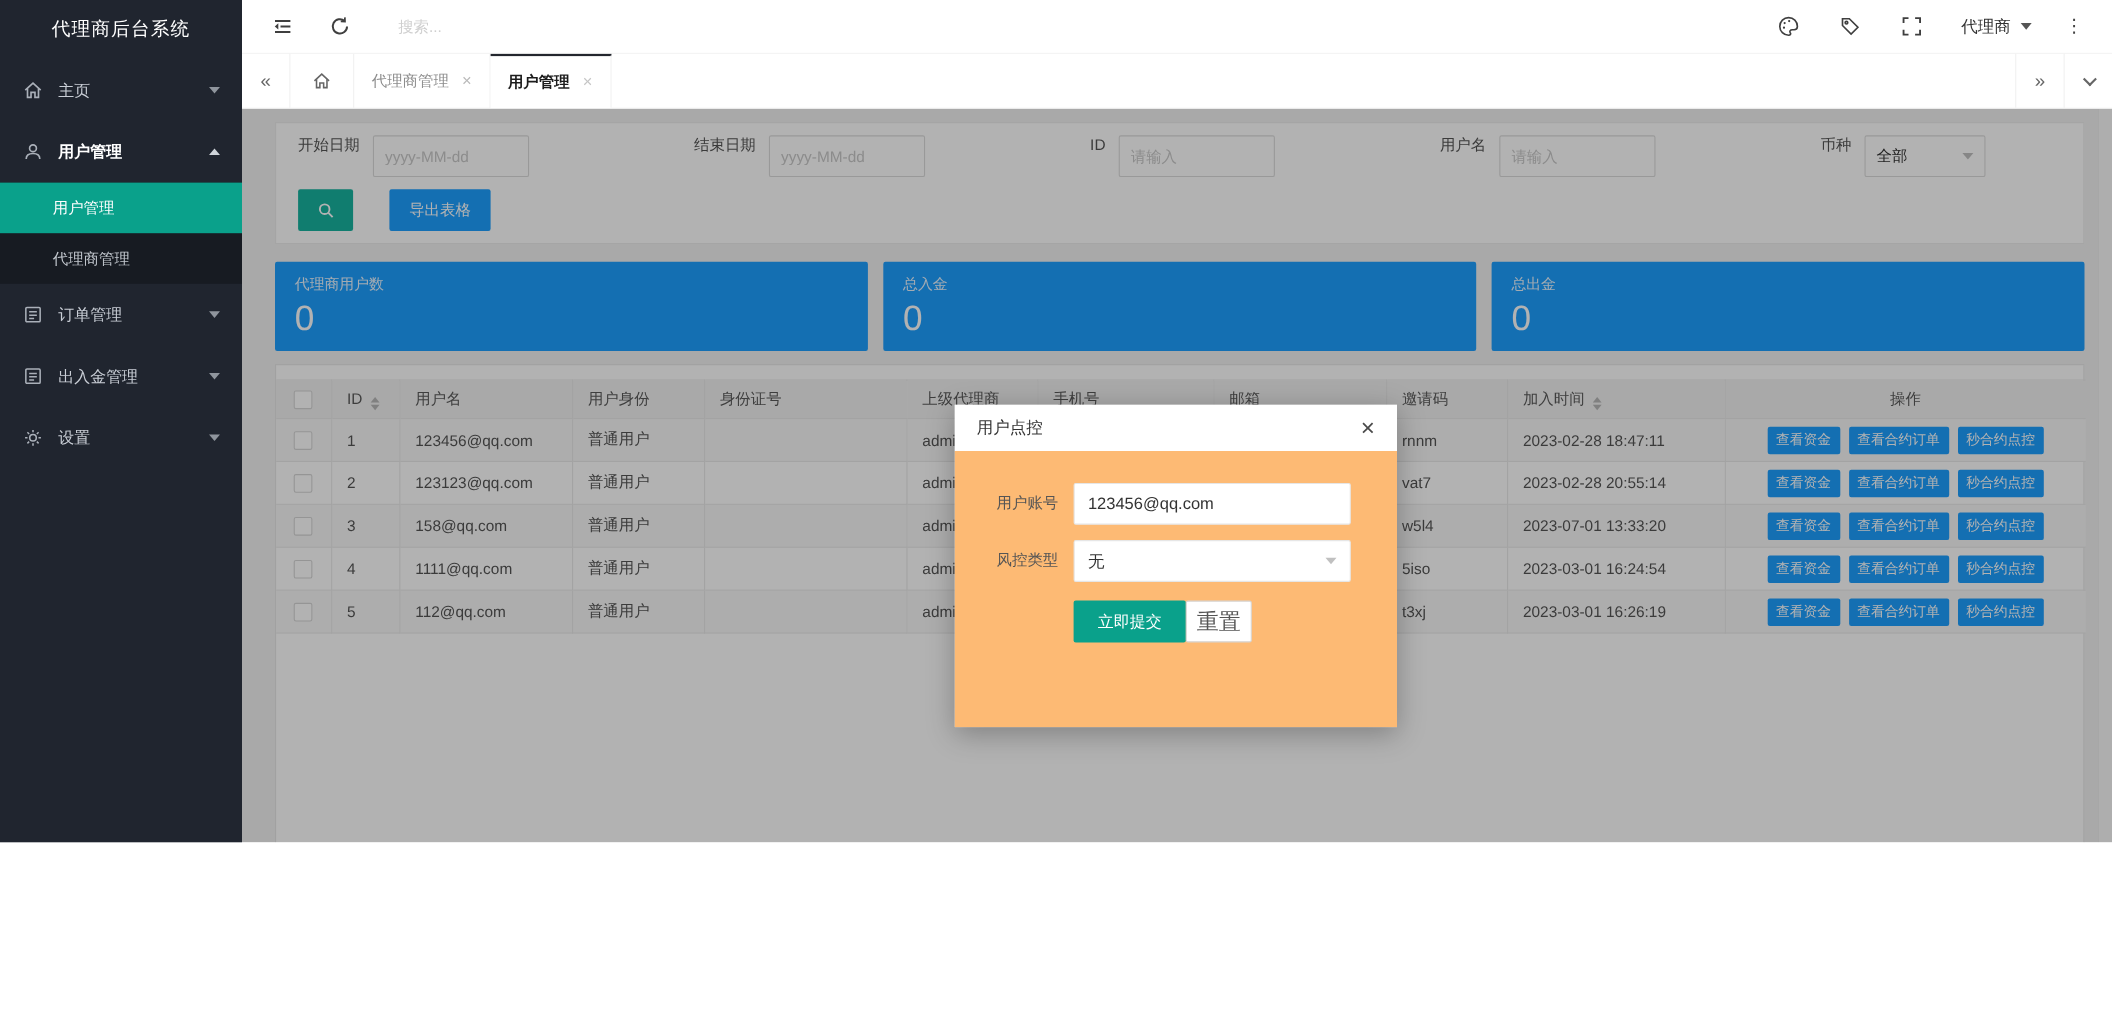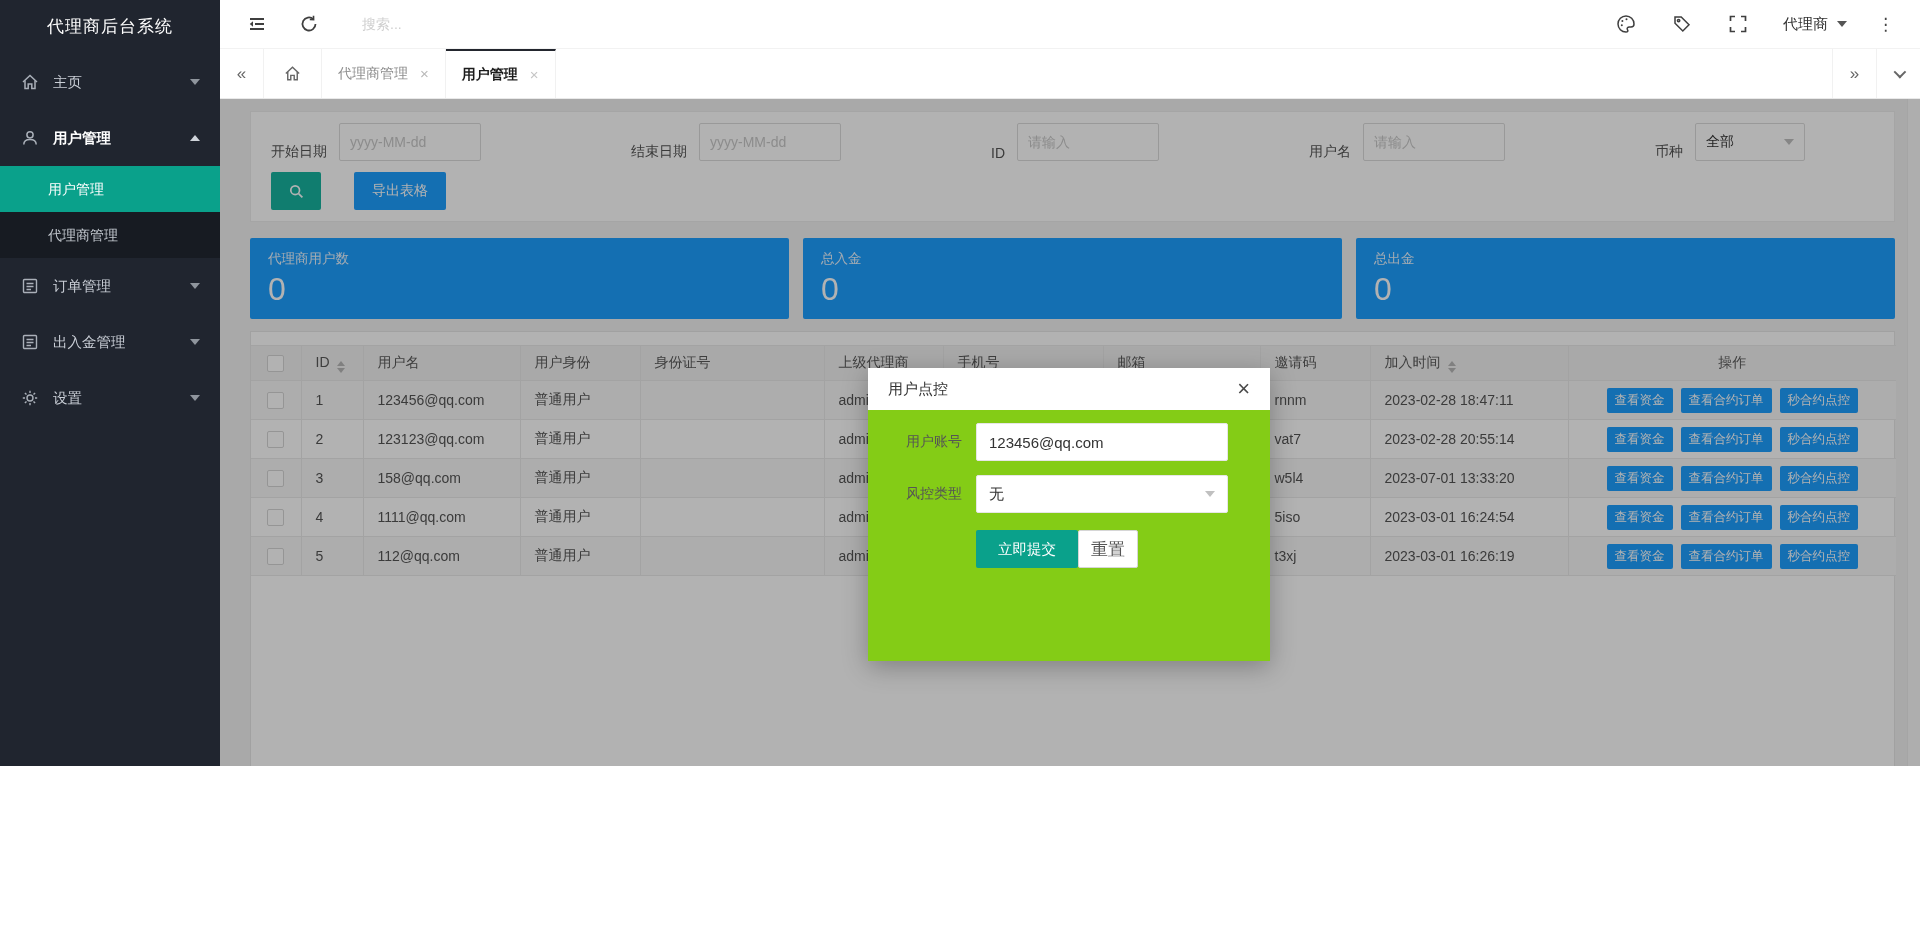--- a/index.html
+++ b/index.html
@@ -43,21 +43,21 @@
   .tab-right{margin-left:auto;display:flex}
   .tab-right .tcell{border-right:none;border-left:1px solid #f1f1f1}
   .chev{display:inline-block;width:9px;height:9px;border-right:2px solid #666;border-bottom:2px solid #666;transform:rotate(45deg) translateY(-2px)}
 
   
   .content{position:absolute;left:220px;top:99px;right:0;bottom:0;background:#f3f3f3;overflow:hidden}
   .scroll-track{position:absolute;right:0;top:0;bottom:0;width:13px;background:#fafafa;border-left:1px solid #ededed}
 
   .filter-card{position:absolute;left:30px;top:12px;width:1645px;height:111px;background:#fff;border:1px solid #ececec;padding:11px 20px}
   .f-row{display:flex;align-items:center}
-  .f-group{display:flex;align-items:flex-end;margin-right:150px}
+  .f-group{display:flex;align-items:flex-start;margin-right:150px}
   .f-group:last-child{margin-right:0}
   .f-label{font-size:14px;color:#555;margin-right:12px;white-space:nowrap}
   .f-input{width:142px;height:38px;border:1px solid #dcdcdc;background:#fff;padding:0 10px;font-size:14px;color:#333;border-radius:2px;outline:none}
   .f-input::placeholder{color:#c9c9c9}
   .f-select{width:110px;height:38px;border:1px solid #dcdcdc;background:#fff;border-radius:2px;display:flex;align-items:center;justify-content:space-between;padding:0 10px;font-size:14px;color:#333;cursor:pointer}
   .sel-caret{width:0;height:0;border-left:5px solid transparent;border-right:5px solid transparent;border-top:6px solid #c0c0c0}
   .f-actions{margin-top:11px;display:flex}
   .btn-search{width:50px;height:38px;background:#17b3a0;border:none;border-radius:2px;display:flex;align-items:center;justify-content:center;margin-right:33px;cursor:pointer}
   .btn-export{height:38px;padding:0 18px;background:#1E9FFF;color:#fff;font-size:14px;border:none;border-radius:2px;cursor:pointer}
 
@@ -91,28 +91,28 @@
   .pg-confirm{height:30px;padding:0 10px;border:1px solid #e2e2e2;background:#fff;font-size:14px;color:#333;border-radius:2px;cursor:pointer}
   .pg-size{height:28px;border:1px solid #e2e2e2;display:flex;align-items:center;padding:4px 9px;gap:9px;background:#fff;cursor:pointer;color:#333}
   .pg-size .sel-caret{border-top-color:#444;border-left-width:4px;border-right-width:4px;border-top-width:5px}
 
   .mask{position:absolute;inset:0;background:rgba(0,0,0,.30);z-index:40}
 
   
   .modal{position:absolute;left:868px;top:368px;width:402px;height:293px;background:#fff;z-index:60;box-shadow:0 6px 24px rgba(0,0,0,.28)}
   .modal-h{height:42px;display:flex;align-items:center;padding:0 20px;font-size:15px;color:#333;background:#fff}
   .modal-x{margin-left:auto;font-size:22px;color:#4a4a4a;line-height:1;cursor:pointer}
-  .modal-b{position:absolute;top:42px;left:0;right:0;bottom:0;background:#84cc16;padding-top:13px}
+  .modal-b{position:absolute;top:42px;left:0;right:0;bottom:0;background:#fdba74;padding-top:29px}
   .m-row{display:flex;align-items:center;margin-bottom:14px}
   .m-label{width:108px;text-align:right;padding-right:14px;font-size:14px;color:#555;flex-shrink:0}
   .m-input{width:252px;height:38px;border:1px solid #e6e6e6;background:#fff;padding:0 12px;font-size:15px;color:#333;border-radius:2px;outline:none}
   .m-select{width:252px;height:38px;border:1px solid #e6e6e6;background:#fff;border-radius:2px;display:flex;align-items:center;justify-content:space-between;padding:0 12px;font-size:15px;color:#333;cursor:pointer}
   .m-btns{margin-left:108px;display:flex;margin-top:17px}
   .btn-submit{width:102px;height:38px;background:#0aa18b;color:#fff;font-size:14.5px;border:none;border-radius:2px;cursor:pointer}
-  .btn-reset{width:60px;height:38px;background:#fff;border:1px solid #d6d6d6;color:#555;font-size:17px;border-radius:2px;cursor:pointer}
+  .btn-reset{width:60px;height:38px;background:#fff;border:1px solid #d6d6d6;color:#555;font-size:20px;border-radius:2px;cursor:pointer}
 
   svg{display:block}
 </style>
 </head>
 <body>
 
 <div class="app">
 
   <aside class="sidebar">
     <div class="logo">代理商后台系统</div>

